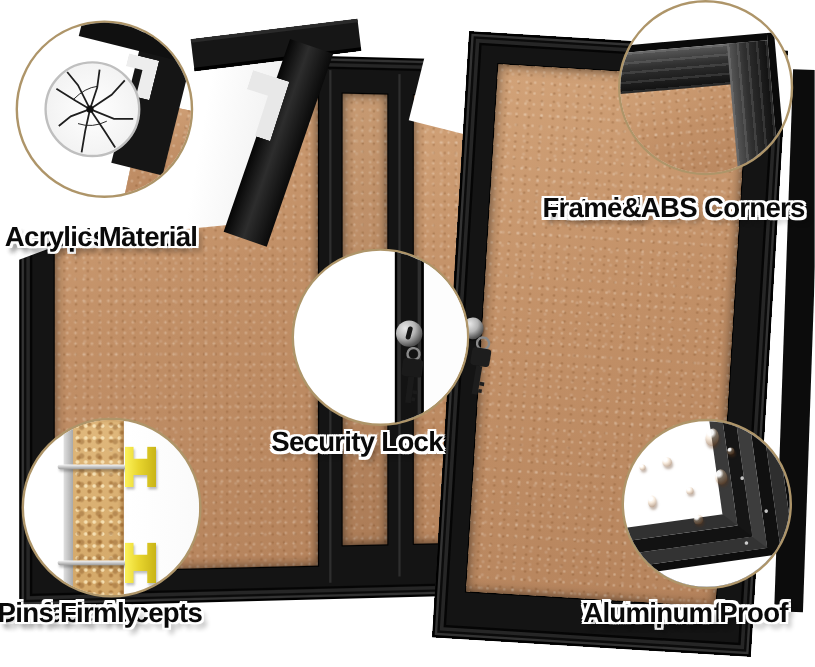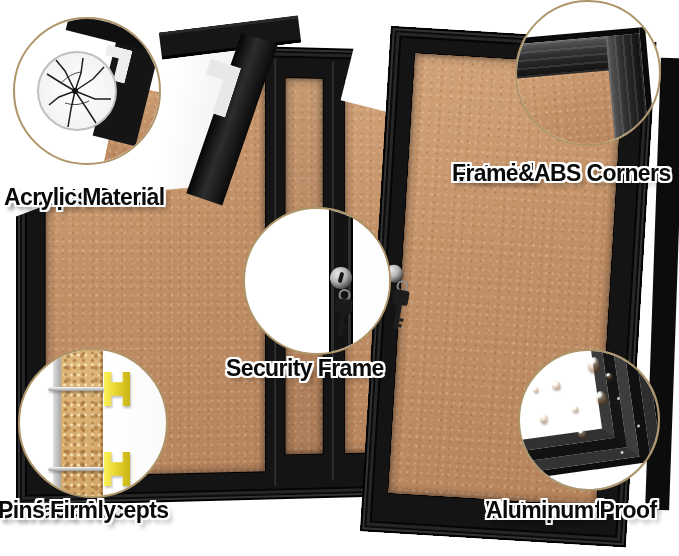--- a/index.html
+++ b/index.html
@@ -269,21 +269,21 @@
 
   <div class="label lb-shatter">
     <div>Accepts Proof</div>
     <div>Acrylic Material</div>
   </div>
   <div class="label lb-alu">
     <div>Material</div>
     <div>Frame&amp;ABS Corners</div>
   </div>
   <div class="label lb-sec">
-    <div>Security Frame</div>
+    <div>Security Lock</div>
   </div>
   <div class="label lb-pins">
     <div>Surface Accepts</div>
     <div>Pins Firmly</div>
   </div>
   <div class="label lb-water">
     <div>Waterproof</div>
     <div>Aluminum Proof</div>
   </div>
 

